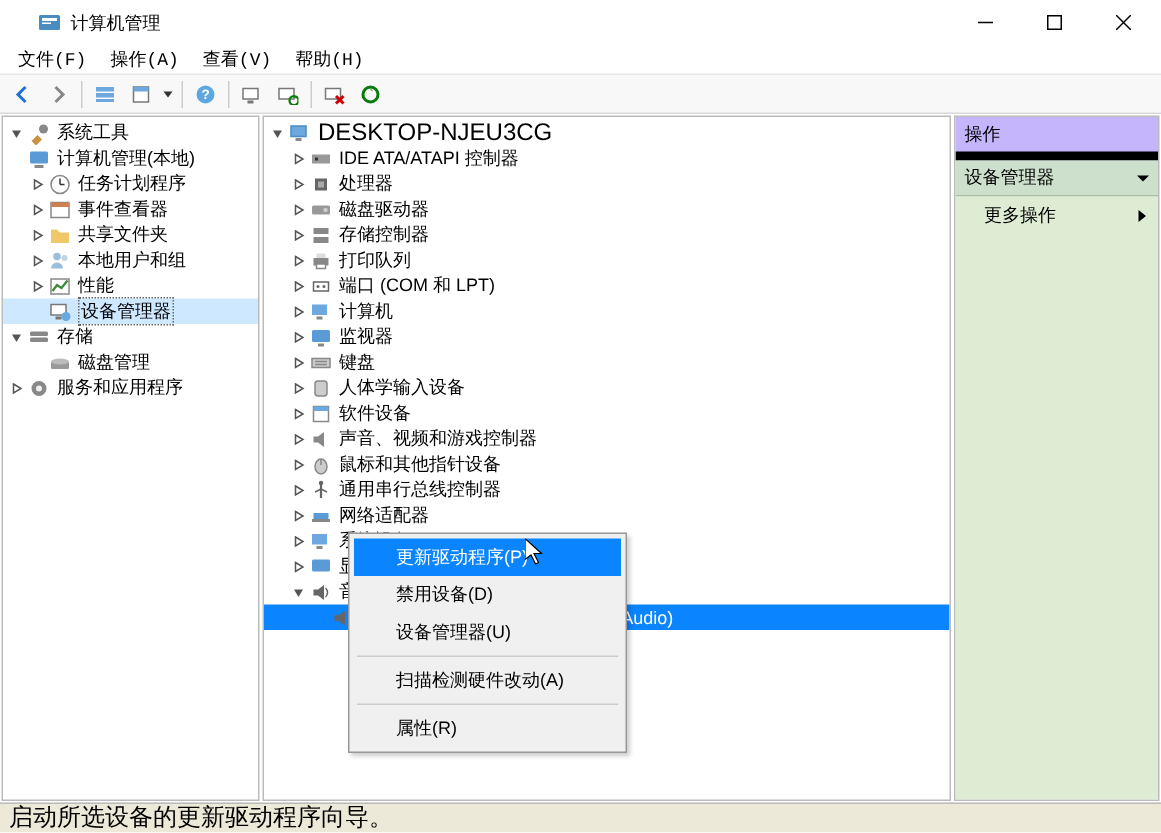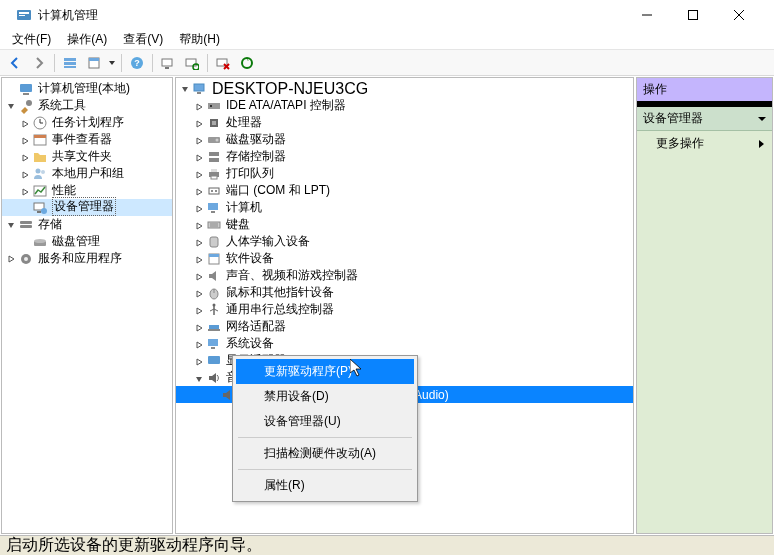--- a/index.html
+++ b/index.html
@@ -1,28 +1,28 @@
 <!DOCTYPE html>
 <html><head>
 <meta charset="utf-8">
 <style>
 * { margin: 0; padding: 0; box-sizing: border-box; font-family: "Microsoft YaHei", "Segoe UI", Tahoma, sans-serif; }
 body { width: 774px; height: 555px; background: #fff; font-size: 12px; color: #000; overflow: hidden; display: flex; flex-direction: column; }
 
 
-.titlebar { height: 30px; background: #fff; display: flex; align-items: center; padding: 0 12px; }
+.titlebar { height: 30px; background: #fff; display: flex; align-items: center; padding: 0 2px; margin-left: 19px; }
 .titlebar .app-icon { width: 16px; height: 16px; margin: 0 6px 0 4px; display: inline-flex; }
 .titlebar .title { flex: 1; font-size: 12px; }
 .titlebar .win-btns { display: flex; }
 .titlebar .win-btn { width: 46px; height: 30px; display: flex; align-items: center; justify-content: center; color: #333; }
 .titlebar .win-btn svg { width: 10px; height: 10px; }
 
 
 .menubar { height: 20px; display: flex; align-items: center; padding: 0 4px; border-bottom: 1px solid #e5e5e5; }
-.menubar .menu-item { padding: 2px 8px; font-size: 12px; cursor: default; }
+.menubar .menu-item { padding: 2px 8px; font-size: 12px; cursor: default; font-family: Liberation Mono, monospace; }
 
 
 .toolbar { height: 26px; display: flex; align-items: center; padding: 0 4px; gap: 2px; border-bottom: 1px solid #d9d9d9; background: #f8f8f8; }
 .toolbar .tool-btn { width: 22px; height: 22px; display: flex; align-items: center; justify-content: center; border: 1px solid transparent; }
 .toolbar .tool-sep { width: 1px; height: 18px; background: #ccc; margin: 0 2px; }
 .toolbar .drop-arrow { width: 10px; display: flex; align-items: center; justify-content: center; }
 
 
 .content { flex: 1; display: flex; min-height: 0; }
 .pane { border: 1px solid #bbb; margin: 1px; overflow: auto; background: #fff; }
@@ -56,21 +56,21 @@
 .context-menu .cm-item { padding: 4px 38px 4px 28px; cursor: default; white-space: nowrap; }
 .context-menu .cm-item.hover { background: #0a84ff; color: #fff; }
 .context-menu .cm-sep { height: 1px; background: #ccc; margin: 3px 2px; }
 .cursor { position: absolute; width: 14px; height: 20px; z-index: 20; pointer-events: none; }
 
 
 .statusbar { height: 20px; background: #ece9d8; border-top: 1px solid #bbb; padding: 2px 6px; font-size: 16px; display: flex; align-items: center; }
 
 
 .ind-0 { padding-left: 2px; }
-.ind-1 { padding-left: 16px; align-items: flex-end; }
+.ind-1 { padding-left: 16px; }
 .ind-2 { padding-left: 30px; }
 </style>
 </head>
 <body>
 
 <div class="titlebar">
   <span class="app-icon">
     <svg viewBox="0 0 16 16">
         <rect x="1" y="3" width="14" height="10" fill="#4a8bc2" rx="1"></rect>
         <rect x="3" y="5" width="10" height="2" fill="#fff"></rect>
@@ -170,42 +170,42 @@
         <path d="M7 3 L9 5 L7 4 Z" fill="#0a7a0a"></path>
       </svg>
     </div>
 </div>
 
 <div class="content">
 
   <div class="pane left-pane">
     <div class="tree">
       <div class="tree-row ind-0">
+        <span class="exp">
+            <svg width="10" height="10" viewBox="0 0 10 10">
+              <path d="M2 3 L8 3 L5 8 Z" fill="#555"></path>
+            </svg>
+          </span>
+        <span class="ico">
+            <svg viewBox="0 0 16 16">
+              <path d="M3 13 L7 9 L10 12 L6 16 Z" fill="#c89040"></path>
+              <circle cx="11" cy="5" r="3" fill="#888"></circle>
+            </svg>
+          </span>
+        <span class="lbl">系统工具</span>
+      </div>
+      <div class="tree-row ind-0">
         <span class="exp empty"></span>
         <span class="ico">
             <svg viewBox="0 0 16 16">
               <rect x="2" y="3" width="12" height="8" fill="#5a9bd5" rx="1"></rect>
               <rect x="5" y="12" width="6" height="2" fill="#888"></rect>
             </svg>
           </span>
         <span class="lbl">计算机管理(本地)</span>
-      </div>
-      <div class="tree-row ind-0">
-        <span class="exp">
-            <svg width="10" height="10" viewBox="0 0 10 10">
-              <path d="M2 3 L8 3 L5 8 Z" fill="#555"></path>
-            </svg>
-          </span>
-        <span class="ico">
-            <svg viewBox="0 0 16 16">
-              <path d="M3 13 L7 9 L10 12 L6 16 Z" fill="#c89040"></path>
-              <circle cx="11" cy="5" r="3" fill="#888"></circle>
-            </svg>
-          </span>
-        <span class="lbl">系统工具</span>
       </div>
       <div class="tree-row ind-1">
           <span class="exp">
             <svg width="10" height="10" viewBox="0 0 10 10">
               <path d="M3 2 L8 5 L3 8 Z" fill="none" stroke="#555"></path>
             </svg>
           </span>
           <span class="ico">
             <svg viewBox="0 0 16 16">
               <circle cx="8" cy="8" r="6" fill="#fff" stroke="#888"></circle>
@@ -432,20 +432,34 @@
               <path d="M3 2 L8 5 L3 8 Z" fill="none" stroke="#555"></path>
             </svg>
           </span>
           <span class="ico">
             <svg viewBox="0 0 16 16">
               <rect x="2" y="3" width="10" height="7" fill="#6da8df"></rect>
               <rect x="5" y="11" width="4" height="2" fill="#888"></rect>
             </svg>
           </span>
           <span class="lbl">计算机</span>
+        </div>
+      <div class="tree-row ind-1">
+          <span class="exp">
+            <svg width="10" height="10" viewBox="0 0 10 10">
+              <path d="M3 2 L8 5 L3 8 Z" fill="none" stroke="#555"></path>
+            </svg>
+          </span>
+          <span class="ico">
+            <svg viewBox="0 0 16 16">
+              <rect x="2" y="3" width="12" height="8" fill="#5a9bd5" rx="1"></rect>
+              <rect x="6" y="12" width="4" height="2" fill="#888"></rect>
+            </svg>
+          </span>
+          <span class="lbl">监视器</span>
         </div>
       <div class="tree-row ind-1">
           <span class="exp">
             <svg width="10" height="10" viewBox="0 0 10 10">
               <path d="M3 2 L8 5 L3 8 Z" fill="none" stroke="#555"></path>
             </svg>
           </span>
           <span class="ico">
             <svg viewBox="0 0 16 16">
               <rect x="2" y="5" width="12" height="6" fill="#ccc" stroke="#888"></rect>

